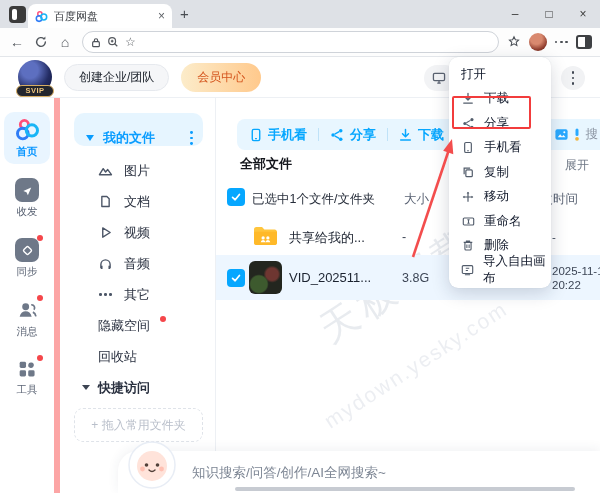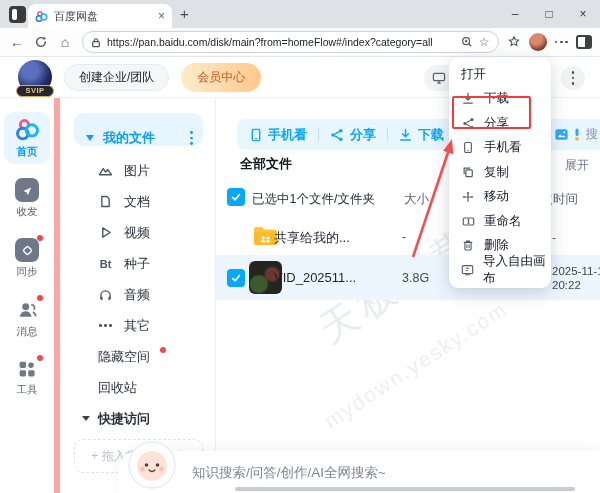--- a/index.html
+++ b/index.html
@@ -82,21 +82,21 @@
   .srch-part { font-size:12.5px; color:#8a93a1; margin-left:5px; }
   .expand { position:absolute; right:11px; top:59px; font-size:12px; color:#6d7684; }
   .allfiles { position:absolute; left:24px; top:57px; font-size:13px; font-weight:bold; color:#14161c; }
   .hdr-row { position:absolute; left:0; top:90px; right:0; height:22px; }
   .checkbox { position:absolute; width:18px; height:18px; background:#06a7ff; border-radius:4px; display:flex; align-items:center; justify-content:center; }
   .sel-text { position:absolute; left:36px; top:3px; font-size:12.5px; color:#262d3a; }
   .col-size { position:absolute; left:188px; top:3px; font-size:12.5px; color:#596273; }
   .col-mod { position:absolute; left:312px; top:3px; font-size:12.5px; color:#596273; white-space:nowrap; }
   .frow { position:absolute; left:0; right:0; }
   .frow.selrow { background:#edf6ff; }
-  .fname { position:absolute; left:58px; font-size:13px; color:#1c2330; white-space:nowrap; }
+  .fname { position:absolute; left:73px; font-size:13px; color:#1c2330; white-space:nowrap; }
   .fsize { position:absolute; left:186px; font-size:12.5px; color:#3d4656; }
   .fmod { position:absolute; left:336px; font-size:11.5px; color:#3d4656; line-height:14px; white-space:nowrap; }
   .folder-ic { position:absolute; left:36px; width:27px; height:22px; }
   .thumb { position:absolute; left:33px; width:33px; height:33px; border-radius:6px; background:radial-gradient(circle at 30% 70%, #3d5a2e 0 25%, transparent 30%), radial-gradient(circle at 70% 40%, #6e3631 0 20%, transparent 28%), #23261f; }
 
   
   .cmenu { position:absolute; left:449px; top:57px; width:102px; height:231px; background:#fff; border-radius:9px; box-shadow:0 5px 18px rgba(20,35,60,.18), 0 0 1px rgba(20,35,60,.15); z-index:50; padding:5px 0; }
   .citem { height:24.5px; display:flex; align-items:center; padding-left:12px; gap:9px; font-size:12.5px; color:#10182a; }
   .citem .cico { width:14px; display:flex; justify-content:center; color:#525c6b; }
   .red-rect { position:absolute; left:452px; top:96px; width:79px; height:33px; border:2.5px solid #f23c3c; border-radius:2px; z-index:60; pointer-events:none; }
@@ -137,21 +137,20 @@
     <svg width="14" height="14" viewBox="0 0 16 16">
       <path d="M13 8a5 5 0 1 1-1.6-3.7" fill="none" stroke="#50555b" stroke-width="1.6" stroke-linecap="round"></path>
       <path d="M13 1.8v3h-3z" fill="#50555b"></path>
     </svg>
     <span class="nav-glyph">⌂</span>
     <div class="addr">
       <svg width="10" height="11" viewBox="0 0 12 13">
         <rect x="2" y="5.5" width="8" height="6" rx="1.2" fill="none" stroke="#4c5158" stroke-width="1.4"></rect>
         <path d="M4 5.5V4a2 2 0 0 1 4 0v1.5" fill="none" stroke="#4c5158" stroke-width="1.4"></path>
       </svg>
-      <span class="addr-url">https://pan.baidu.com/disk/main?from=homeFlow#/index?category=all</span>
       <svg width="12" height="12" viewBox="0 0 14 14">
         <circle cx="6" cy="6" r="4" fill="none" stroke="#55595f" stroke-width="1.4"></circle>
         <path d="M9 9l3 3M4.5 6h3M6 4.5v3" stroke="#55595f" stroke-width="1.4" fill="none"></path>
       </svg>
       <span class="addr-star">☆</span>
     </div>
     <svg width="14" height="14" viewBox="0 0 16 16">
       <path d="M8 2l1.6 3.4 3.6.4-2.7 2.5.8 3.6L8 10l-3.3 1.9.8-3.6L2.8 5.8l3.6-.4z" fill="none" stroke="#4c5158" stroke-width="1.2"></path>
     </svg>
     <div class="chrome-avatar"></div>
@@ -262,24 +261,20 @@
             </span>
             <span>文档</span>
           </div>
           <div class="nav-item">
             <span class="nico">
               <svg width="12" height="13" viewBox="0 0 12 14">
                   <path d="M2.5 2l8 5-8 5z" fill="none" stroke="#4c5667" stroke-width="1.5" stroke-linejoin="round"></path>
                 </svg>
             </span>
             <span>视频</span>
-          </div>
-          <div class="nav-item">
-            <span class="nico">Bt</span>
-            <span>种子</span>
           </div>
           <div class="nav-item">
             <span class="nico">
               <svg width="13" height="12" viewBox="0 0 14 13">
                   <path d="M2 11V7a5 5 0 0 1 10 0v4" fill="none" stroke="#4c5667" stroke-width="1.5"></path>
                   <path d="M2 8.5h1.8V12H2zM10.2 8.5H12V12h-1.8z" fill="#4c5667"></path>
                 </svg>
             </span>
             <span>音频</span>
           </div>

